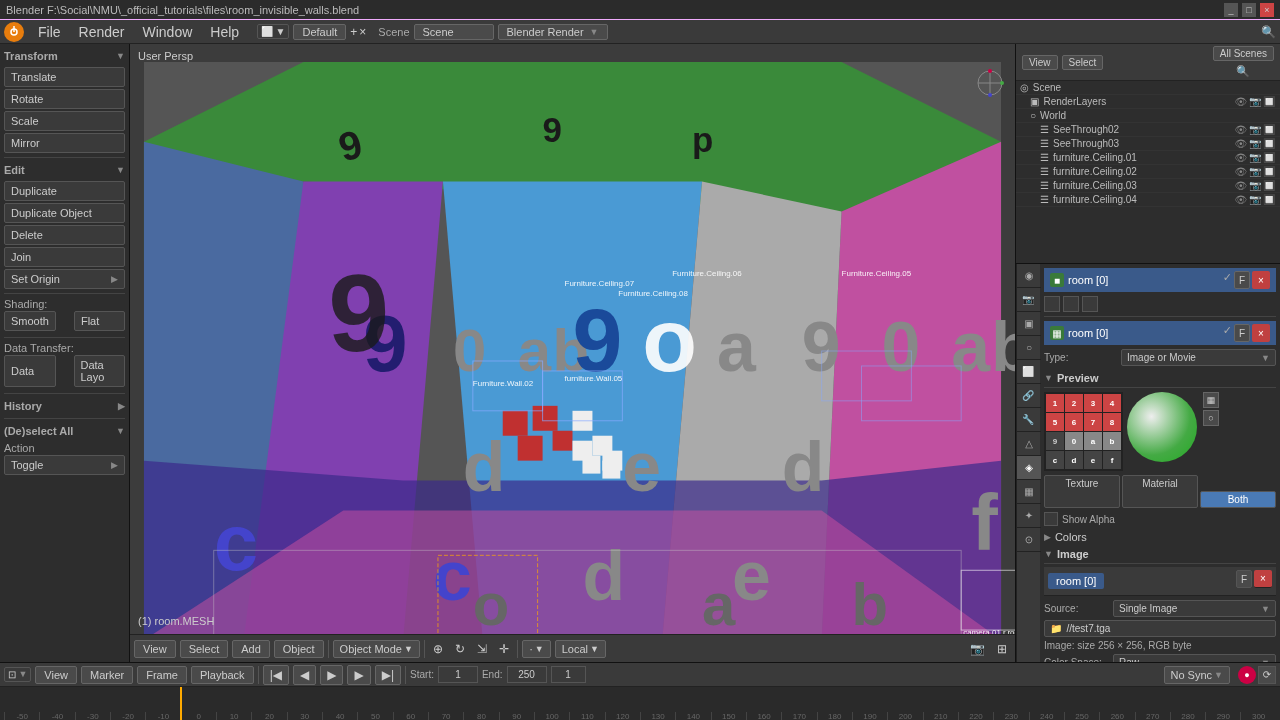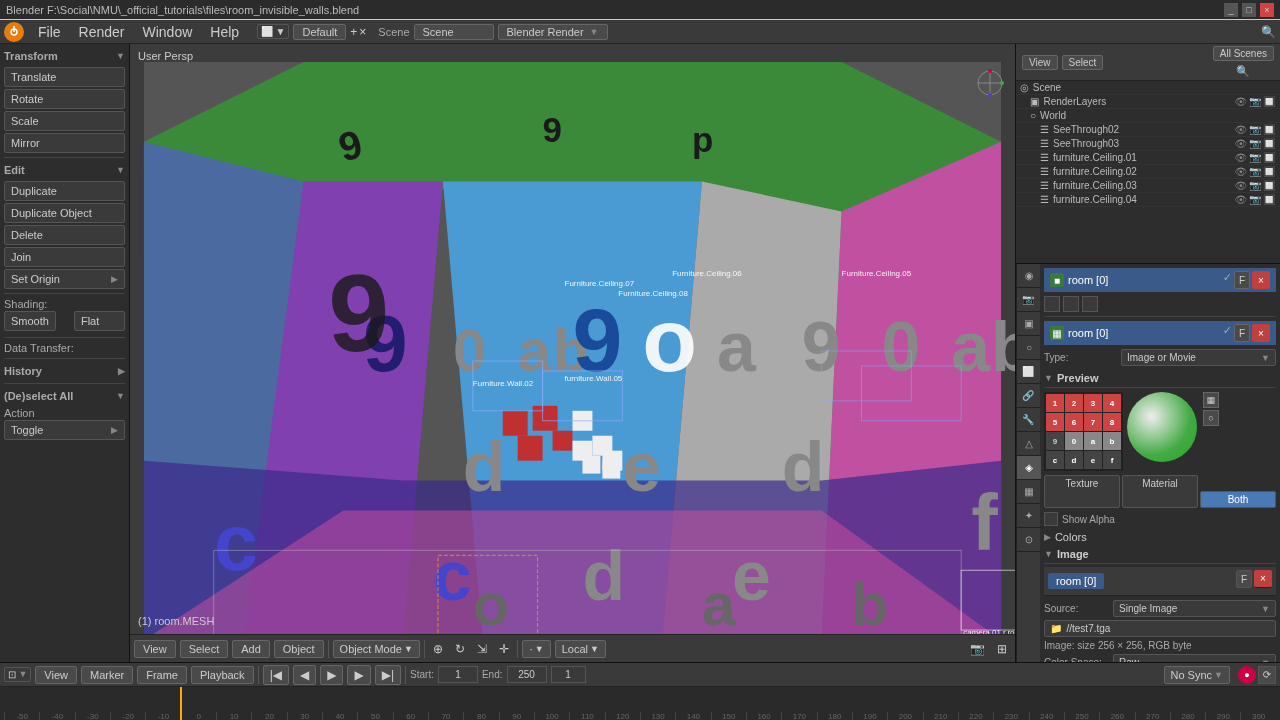--- a/index.html
+++ b/index.html
@@ -491,20 +491,24 @@
       <span style="font-size:9px; color:#888;">▶</span>
     </div>
     <div class="divider-line"></div>
     <div class="sidebar-label">Shading:</div>
     <div class="sidebar-btn-row">
       <button class="sidebar-btn">Smooth</button>
       <button class="sidebar-btn">Flat</button>
     </div>
     <div class="divider-line"></div>
     <div class="sidebar-label">Data Transfer:</div>
+    <div class="sidebar-btn-row">
+      <button class="sidebar-btn">Data</button>
+      <button class="sidebar-btn">Data Layo</button>
+    </div>
     <div class="divider-line"></div>
     <div class="section-header">
       <span>History</span>
       <span class="arrow">▶</span>
     </div>
     <div class="divider-line"></div>
     <div class="section-header">
       <span>(De)select All</span>
       <span class="arrow">▼</span>
     </div>

